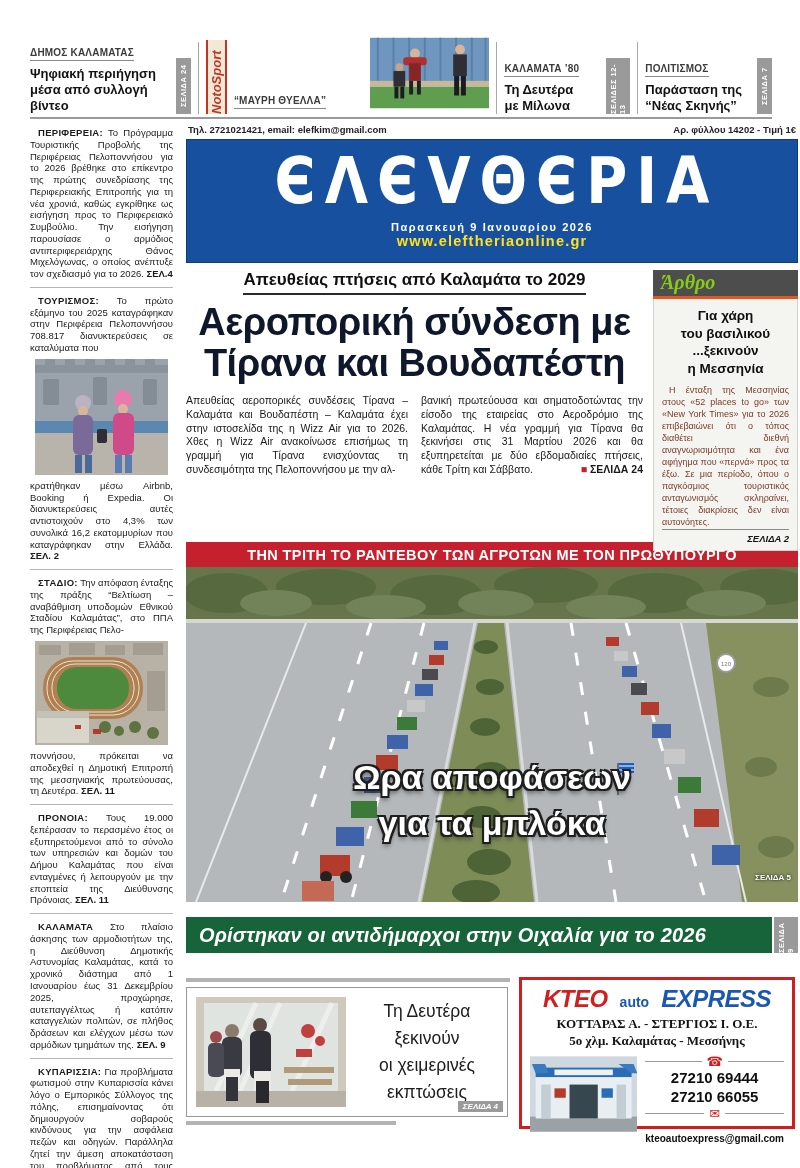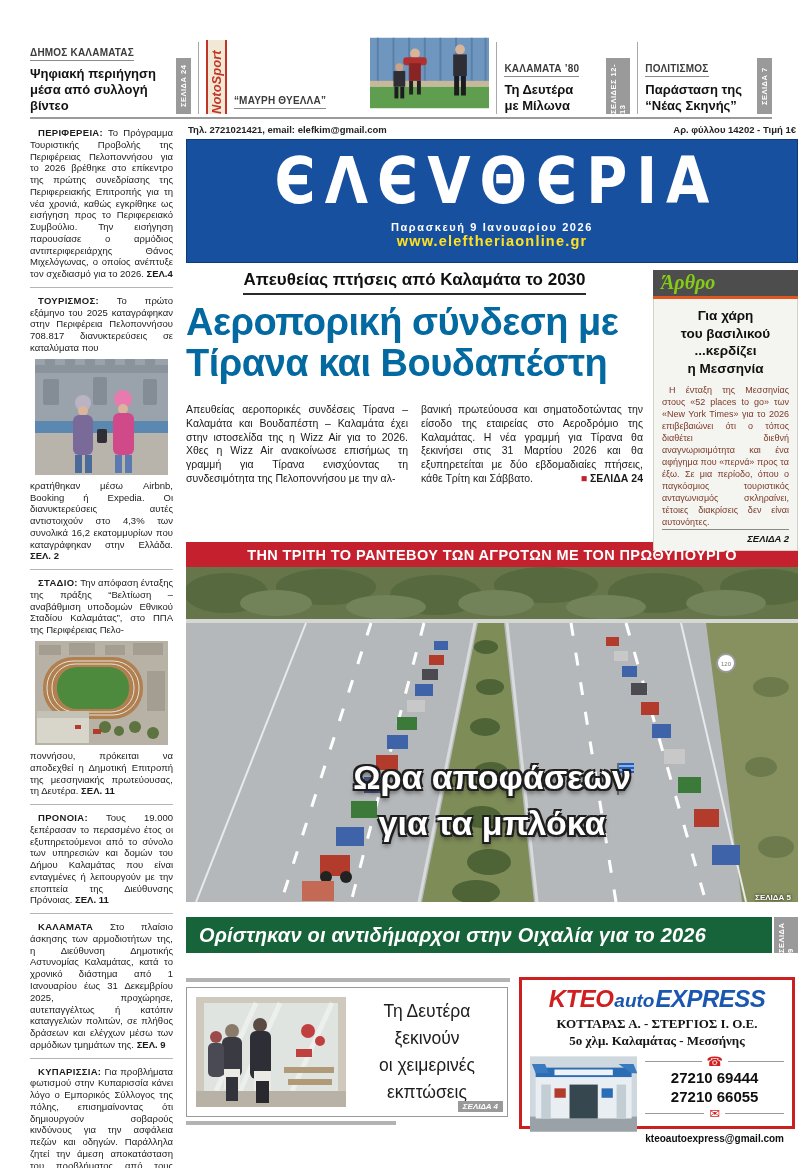--- a/index.html
+++ b/index.html
@@ -30,54 +30,54 @@
   .main{position:absolute;left:186px;top:124px;width:612px}
   .mastrow{display:flex;justify-content:space-between;font-size:9.5px;font-weight:bold;color:#222;padding:0 2px;height:15px}
   .bluebox{height:124px;background:#1850a0;border:1px solid #0e3a7a;display:flex;flex-direction:column;align-items:center;justify-content:center}
   .logo{color:#fff;font-weight:bold;font-size:56px;letter-spacing:9px;line-height:1;transform:scaleY(1.14);font-family:"DejaVu Sans",sans-serif;text-indent:9px}
   .mdate{color:#fff;font-weight:bold;font-size:11px;letter-spacing:1.6px;margin-top:12px}
   .murl{color:#ffe11e;font-weight:bold;font-size:14.5px;letter-spacing:1.2px}
 
   .leadwrap{display:flex;gap:10px;margin-top:7px;height:266px}
   .leadleft{width:457px;display:flex;flex-direction:column}
   .kicker{font-size:17px;font-weight:bold;color:#101010;border-bottom:2px solid #2a2a2a;padding-bottom:3px;margin:0 auto 7px auto}
-  .headline{font-size:38px;font-weight:bold;text-align:left;line-height:1.07;letter-spacing:-.5px;color:#0369a1;margin-bottom:20px}
+  .headline{font-size:38px;font-weight:bold;text-align:center;line-height:1.07;letter-spacing:-.5px;color:#0f172a;margin-bottom:11px}
   .bodycols{display:flex;gap:13px;font-size:10.5px;line-height:1.3;text-align:justify;color:#191919}
   .bodycols>div{flex:1}
   .pref{float:right;font-weight:bold;margin-left:6px}
   .sq{color:#c5202e}
 
   .arthro{width:145px;display:flex;flex-direction:column}
   .ahead{background:#4d4d4d;border-bottom:3px solid #e2571d;color:#84cc16;font-family:"Liberation Serif","DejaVu Serif",serif;font-style:italic;font-weight:bold;font-size:20px;padding:1px 8px 2px 8px}
   .abody{background:#f4f4f0;border:1px solid #d2d2cc;border-top:0;flex:1;padding:8px 8px 6px 8px;display:flex;flex-direction:column}
   .atitle{font-size:13.5px;font-weight:bold;text-align:center;line-height:1.3;margin-bottom:8px;color:#0f0f0f}
   .atext{font-size:9px;line-height:1.33;text-align:justify;color:#7c3a28;text-indent:7px}
   .afoot{margin-top:auto;border-top:1px solid #8a8a8a;padding-top:3px;text-align:right;font-size:9.5px;font-weight:bold;font-style:italic;color:#161616}
 
   .redbanner{margin-top:6px;height:25px;background:#c5202e;color:#fff;font-weight:bold;font-size:14.5px;display:flex;align-items:center;justify-content:center;letter-spacing:.4px}
   .mainphoto{position:relative;width:612px;height:335px;overflow:hidden}
   .overlay{position:absolute;left:0;top:188px;width:100%;text-align:center;color:#fff;font-weight:bold;font-size:34px;line-height:1.35;
     text-shadow:-2px -2px 0 #1e1e1e,2px -2px 0 #1e1e1e,-2px 2px 0 #1e1e1e,2px 2px 0 #1e1e1e,0 4px 5px rgba(0,0,0,.55)}
-  .photopage{position:absolute;right:7px;bottom:0;color:#fff;font-size:8px;font-weight:bold;text-shadow:0 0 3px #000}
+  .photopage{position:absolute;right:7px;bottom:20px;color:#fff;font-size:8px;font-weight:bold;text-shadow:0 0 3px #000}
 
   .greenrow{display:flex;margin-top:15px;height:36px;gap:2px}
   .greenbanner{flex:1;background:#17643a;color:#fff;font-style:italic;font-weight:bold;font-size:20px;display:flex;align-items:center;padding-left:13px;letter-spacing:.2px}
   .greenrow .vbadge{height:36px}
 
   .bottomrow{position:relative;margin-top:24px;height:152px}
   .salesbox{position:absolute;left:0;top:10px;width:322px;height:130px;border:1px solid #999;background:#fff;display:flex;padding:9px;gap:10px}
   .salesbox::before{content:"";position:absolute;left:-1px;top:-10px;width:324px;height:4px;background:#b3b3b3}
   .salesbox::after{content:"";position:absolute;left:-1px;bottom:-9px;width:210px;height:4px;background:#b3b3b3}
   .salestitle{flex:1;display:flex;align-items:center;justify-content:center;text-align:center;font-size:17.5px;color:#1d1d1d;line-height:1.55}
   .salesbadge{position:absolute;right:4px;bottom:4px;background:#9a9a9a;color:#fff;font-weight:bold;font-style:italic;font-size:8px;padding:1px 5px}
 
   .kteo{position:absolute;right:3px;top:0;width:276px;height:152px;border:3px solid #cc2020;box-shadow:inset 0 0 0 2px #fff;padding:5px 8px 6px 8px;display:flex;flex-direction:column;background:#fff}
-  .klogoline{display:flex;align-items:baseline;justify-content:center;gap:1px}
+  .klogoline{display:flex;align-items:baseline;justify-content:center;gap:12px}
   .kkteo{color:#d01f1f;font-size:24px;font-weight:bold;font-style:italic;letter-spacing:-.5px}
-  .kauto{color:#1a57b0;font-size:19px;font-style:italic;font-weight:bold}
+  .kauto{color:#1a57b0;font-size:14px;font-weight:bold}
   .kexpress{color:#1a57b0;font-size:24px;font-weight:bold;font-style:italic;letter-spacing:-.5px}
   .kunderline{height:3px;background:#d01f1f;margin:0 6px 3px 6px}
   .kserif{font-family:"Liberation Serif","DejaVu Serif",serif;font-weight:bold;font-size:13px;text-align:center;line-height:1.3;color:#141414}
   .krow{display:flex;gap:8px;margin-top:4px;flex:1;align-items:stretch}
   .kcontact{flex:1;display:flex;flex-direction:column;justify-content:center;text-align:center}
   .iconline{display:flex;align-items:center;gap:5px;margin:1px 0}
   .iconline::before,.iconline::after{content:"";flex:1;height:1px;background:#9a9a9a}
   .kicon{color:#d01f1f;font-size:13px;line-height:1}
   .kphone{font-size:15px;font-weight:bold;color:#0f0f0f;line-height:1.25}
   .kemail{font-size:10px;font-weight:bold;color:#0f0f0f;margin-top:12px}
@@ -241,37 +241,37 @@
     </div>
 
     <div class="bluebox">
       <div class="logo">ЄΛЄVΘЄΡΙΑ</div>
       <div class="mdate">Παρασκευή 9 Ιανουαρίου 2026</div>
       <div class="murl">www.eleftheriaonline.gr</div>
     </div>
 
     <div class="leadwrap">
       <article class="leadleft">
-        <div class="kicker">Απευθείας πτήσεις από Καλαμάτα το 2030</div>
+        <div class="kicker">Απευθείας πτήσεις από Καλαμάτα το 2029</div>
         <h1 class="headline">Αεροπορική σύνδεση με Τίρανα και Βουδαπέστη</h1>
         <div class="bodycols">
           <div>Απευθείας αεροπορικές συνδέσεις Τίρανα – Καλαμάτα και Βουδαπέστη – Καλαμάτα έχει στην ιστοσελίδα της η Wizz Air για το 2026. Χθες η Wizz Air ανακοίνωσε επισήμως τη γραμμή για Τίρανα ενισχύοντας τη συνδεσιμότητα της Πελοποννήσου με την αλ-</div>
           <div>
             <span>βανική πρωτεύουσα και σηματοδοτώντας την είσοδο της εταιρείας στο Αεροδρόμιο της Καλαμάτας. Η νέα γραμμή για Τίρανα θα ξεκινήσει στις 31 Μαρτίου 2026 και θα εξυπηρετείται με δύο εβδομαδιαίες πτήσεις, κάθε Τρίτη και Σάββατο.</span>
             <span class="pref"><span class="sq">■</span> <span>ΣΕΛΙΔΑ 24</span></span>
           </div>
         </div>
       </article>
 
       <aside class="arthro">
         <div class="ahead">Άρθρο</div>
         <div class="abody">
           <div class="atitle prelines">Για χάρη
 του βασιλικού
-...κερδίζει
+...ξεκινούν
 η Μεσσηνία</div>
           <p class="atext">Η ένταξη της Μεσσηνίας στους «52 places to go» των «New York Times» για το 2026 επιβεβαιώνει ότι ο τόπος διαθέτει διεθνή αναγνωρισιμότητα και ένα αφήγημα που «περνά» προς τα έξω. Σε μια περίοδο, όπου ο παγκόσμιος τουριστικός ανταγωνισμός σκληραίνει, τέτοιες διακρίσεις δεν είναι αυτονόητες.</p>
           <div class="afoot">ΣΕΛΙΔΑ 2</div>
         </div>
       </aside>
     </div>
 
     <div class="redbanner">
       <span>ΤΗΝ ΤΡΙΤΗ ΤΟ ΡΑΝΤΕΒΟΥ ΤΩΝ ΑΓΡΟΤΩΝ ΜΕ ΤΟΝ ΠΡΩΘΥΠΟΥΡΓΟ</span>
     </div>

